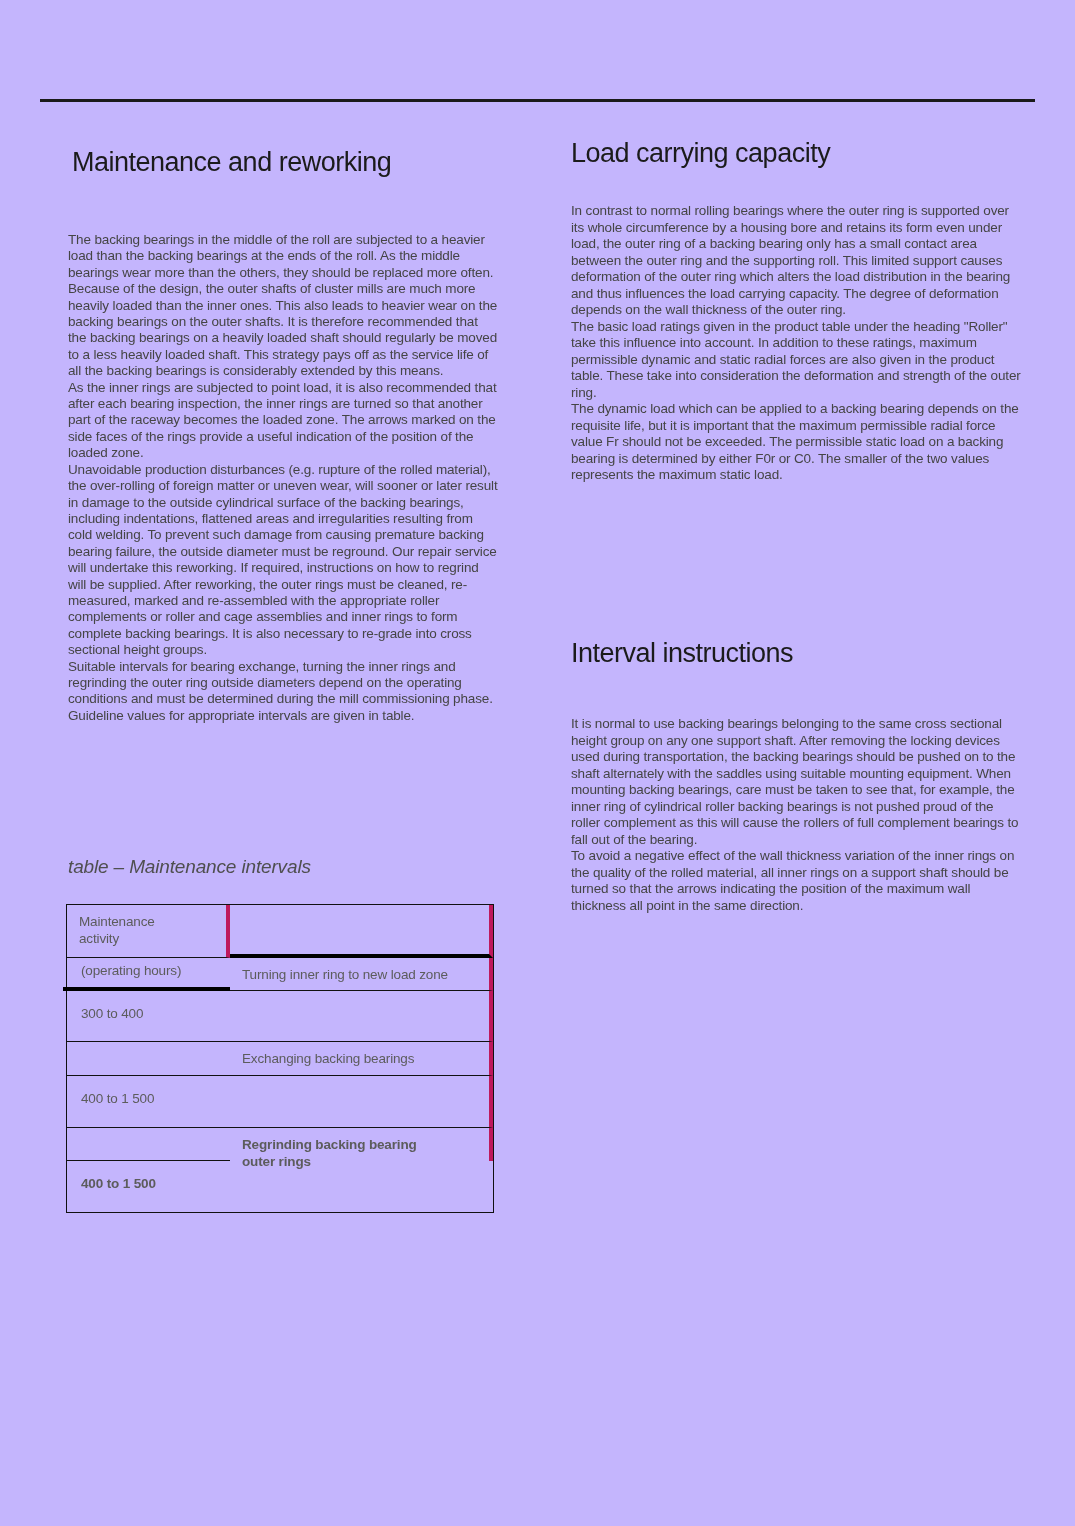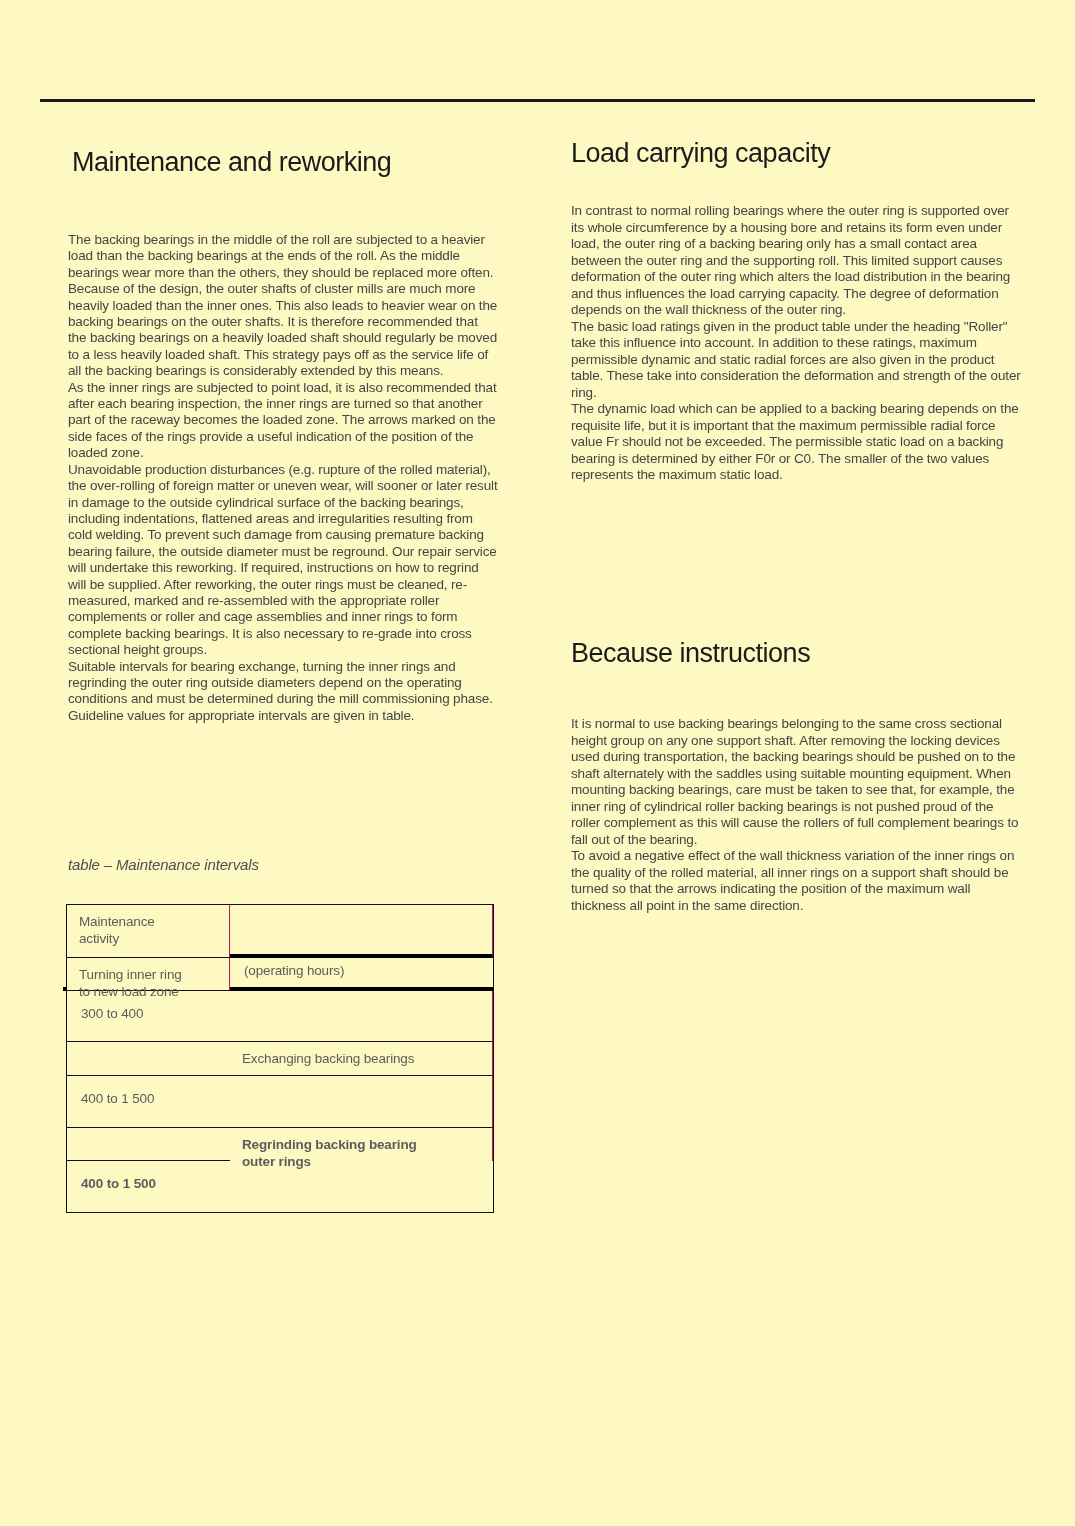--- a/index.html
+++ b/index.html
@@ -4,21 +4,21 @@
 <style>
   html, body {
     margin: 0;
     padding: 0;
     background: #ffffff;
   }
   .page {
     position: relative;
     width: 1075px;
     height: 1526px;
-    background: #fef9c3;
+    background: #c4b5fd;
     font-family: "Liberation Sans", sans-serif;
     overflow: hidden;
   }
   .top-rule {
     position: absolute;
     left: 40px;
     top: 99px;
     width: 995px;
     height: 3px;
     background: #1a1a1a;
@@ -45,21 +45,21 @@
   }
   .body-block p { margin: 0; }
   #maintenance-body { left: 68px;  top: 232px; width: 430px; }
   #load-body        { left: 571px; top: 203px; width: 452px; line-height: 16.5px; }
   #mounting-body    { left: 571px; top: 716px; width: 452px; line-height: 16.5px; }
 
   .table-caption {
     position: absolute;
     left: 68px;
     top: 856px;
-    font-size: 15px;
+    font-size: 19px;
     font-style: italic;
     letter-spacing: -0.15px;
     color: #4f4f4f;
     text-align: center;
   }
 
   .mtable {
     position: absolute;
     left: 66px;
     top: 904px;
@@ -70,21 +70,21 @@
   }
   .cell {
     box-sizing: border-box;
     border-bottom: 1px solid #111;
     font-size: 13.5px;
     line-height: 16.5px;
     letter-spacing: -0.15px;
     color: #5c5c5c;
     padding: 9px 8px 0 12px;
   }
-  .cell.c1 { border-right: 1px solid #be185d; padding-right: 40px; }
+  .cell.c1 { border-right: 4px solid #be185d; padding-right: 40px; }
   .cell.c2 { padding-left: 14px; padding-top: 15px; }
   .cell.unit { padding-top: 5px; }
   .cell.thickline { border-bottom-width: 4px; border-bottom-color: #000; }
   .cell.lastrow { border-bottom: none; font-weight: bold; }
   .thick-overhang {
     position: absolute;
     left: -4px;
     top: 82px;
     width: 4px;
     height: 4px;
@@ -109,23 +109,23 @@
   </div>
 
   <div class="table-caption">table – Maintenance intervals</div>
 
   <div class="mtable">
     <div class="thick-overhang"></div>
 
     <div class="cell c1">Maintenance activity</div>
 
     <div class="cell c1 thickline"></div>
+    <div class="cell c2 unit thickline">(operating hours)</div>
+
     <div class="cell c1">Turning inner ring to new load zone</div>
-
-    <div class="cell c2 unit thickline">(operating hours)</div>
     <div class="cell c2">300 to 400</div>
 
     <div class="cell c1"></div>
     <div class="cell c2"></div>
 
     <div class="cell c1">Exchanging backing bearings</div>
     <div class="cell c2">400 to 1 500</div>
 
     <div class="cell c1"></div>
     <div class="cell c2"></div>
@@ -135,20 +135,20 @@
   </div>
 
   <h1 class="heading" id="heading-load">Load carrying capacity</h1>
 
   <div class="body-block" id="load-body">
     <p>In contrast to normal rolling bearings where the outer ring is supported over its whole circumference by a housing bore and retains its form even under load, the outer ring of a backing bearing only has a small contact area between the outer ring and the supporting roll. This limited support causes deformation of the outer ring which alters the load distribution in the bearing and thus influences the load carrying capacity. The degree of deformation depends on the wall thickness of the outer ring.</p>
     <p>The basic load ratings given in the product table under the heading "Roller" take this influence into account. In addition to these ratings, maximum permissible dynamic and static radial forces are also given in the product table. These take into consideration the deformation and strength of the outer ring.</p>
     <p>The dynamic load which can be applied to a backing bearing depends on the requisite life, but it is important that the maximum permissible radial force value Fr should not be exceeded. The permissible static load on a backing bearing is determined by either F0r or C0. The smaller of the two values represents the maximum static load.</p>
   </div>
 
-  <h1 class="heading" id="heading-mounting">Because instructions</h1>
+  <h1 class="heading" id="heading-mounting">Interval instructions</h1>
 
   <div class="body-block" id="mounting-body">
     <p>It is normal to use backing bearings belonging to the same cross sectional height group on any one support shaft. After removing the locking devices used during transportation, the backing bearings should be pushed on to the shaft alternately with the saddles using suitable mounting equipment. When mounting backing bearings, care must be taken to see that, for example, the inner ring of cylindrical roller backing bearings is not pushed proud of the roller complement as this will cause the rollers of full complement bearings to fall out of the bearing.</p>
     <p>To avoid a negative effect of the wall thickness variation of the inner rings on the quality of the rolled material, all inner rings on a support shaft should be turned so that the arrows indicating the position of the maximum wall thickness all point in the same direction.</p>
   </div>
 
 </div>
 
 </body></html>

